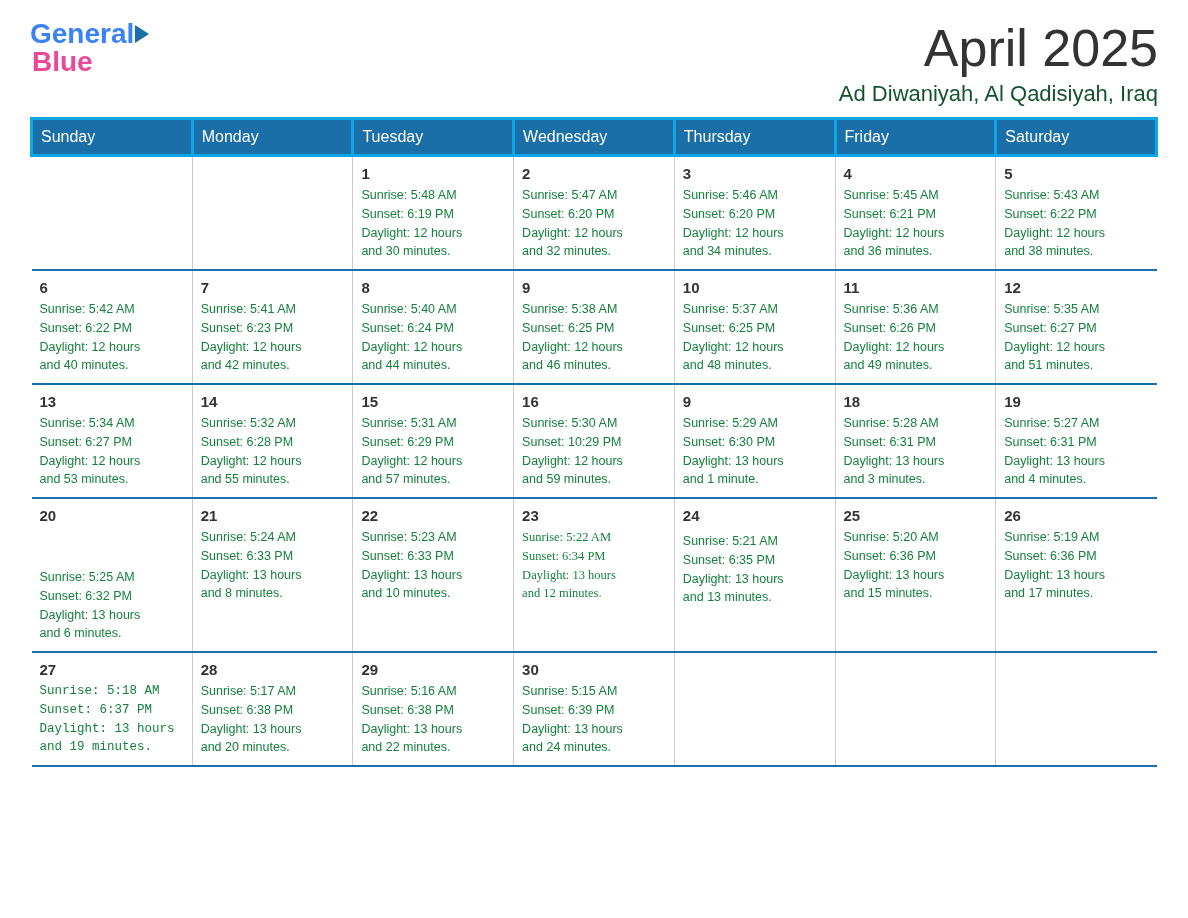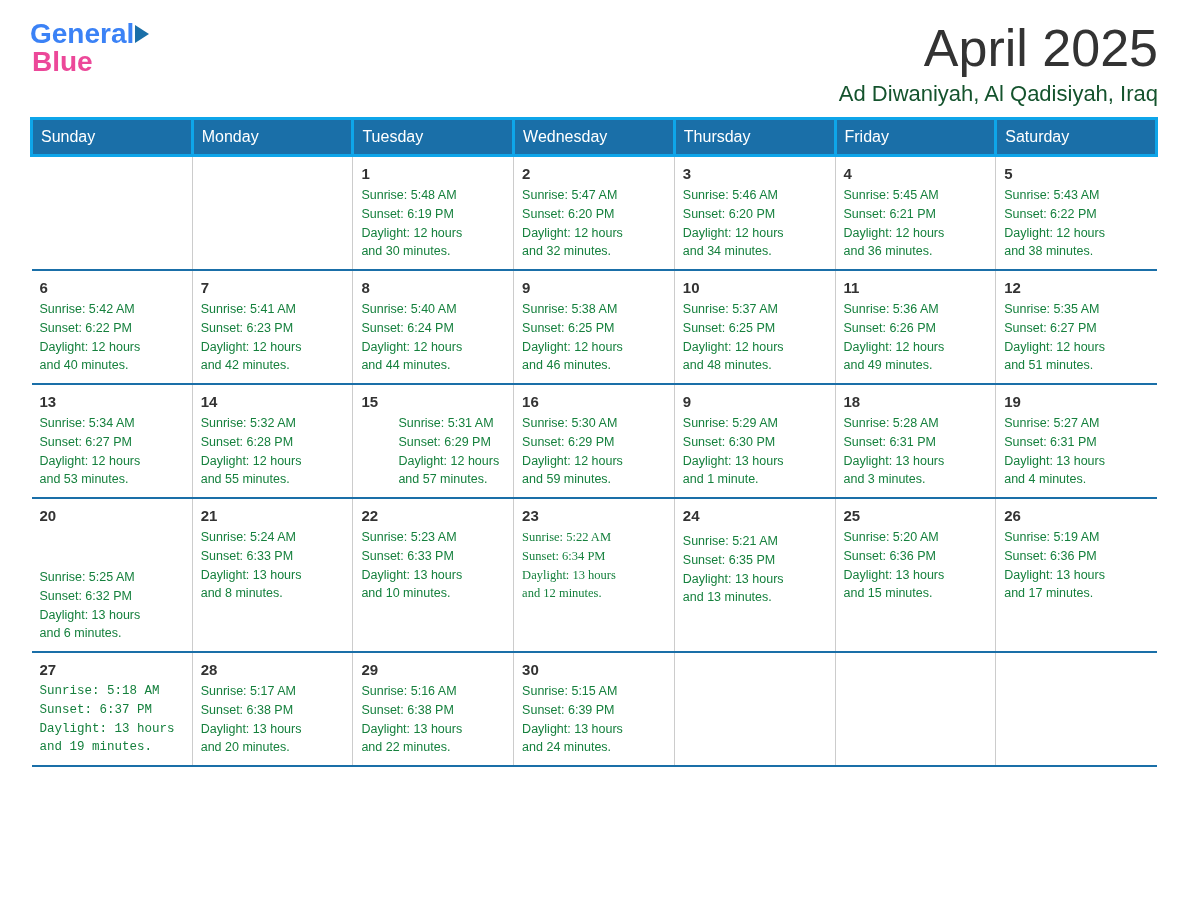--- a/index.html
+++ b/index.html
@@ -236,29 +236,29 @@
         </td>
         <td>
           <span class="day-number">14</span>
           <div class="day-info" style="white-space: pre-line;">Sunrise: 5:32 AM
 Sunset: 6:28 PM
 Daylight: 12 hours
 and 55 minutes.</div>
         </td>
         <td>
           <span class="day-number">15</span>
-          <div class="day-info" style="white-space: pre-line; margin-left: 37px;">Sunrise: 5:31 AM
+          <div class="day-info" style="white-space: pre-line;">Sunrise: 5:31 AM
 Sunset: 6:29 PM
 Daylight: 12 hours
 and 57 minutes.</div>
         </td>
         <td>
           <span class="day-number">16</span>
           <div class="day-info" style="white-space: pre-line;">Sunrise: 5:30 AM
-Sunset: 6:29 PM
+Sunset: 10:29 PM
 Daylight: 12 hours
 and 59 minutes.</div>
         </td>
         <td>
           <span class="day-number">9</span>
           <div class="day-info" style="white-space: pre-line;">Sunrise: 5:29 AM
 Sunset: 6:30 PM
 Daylight: 13 hours
 and 1 minute.</div>
         </td>

